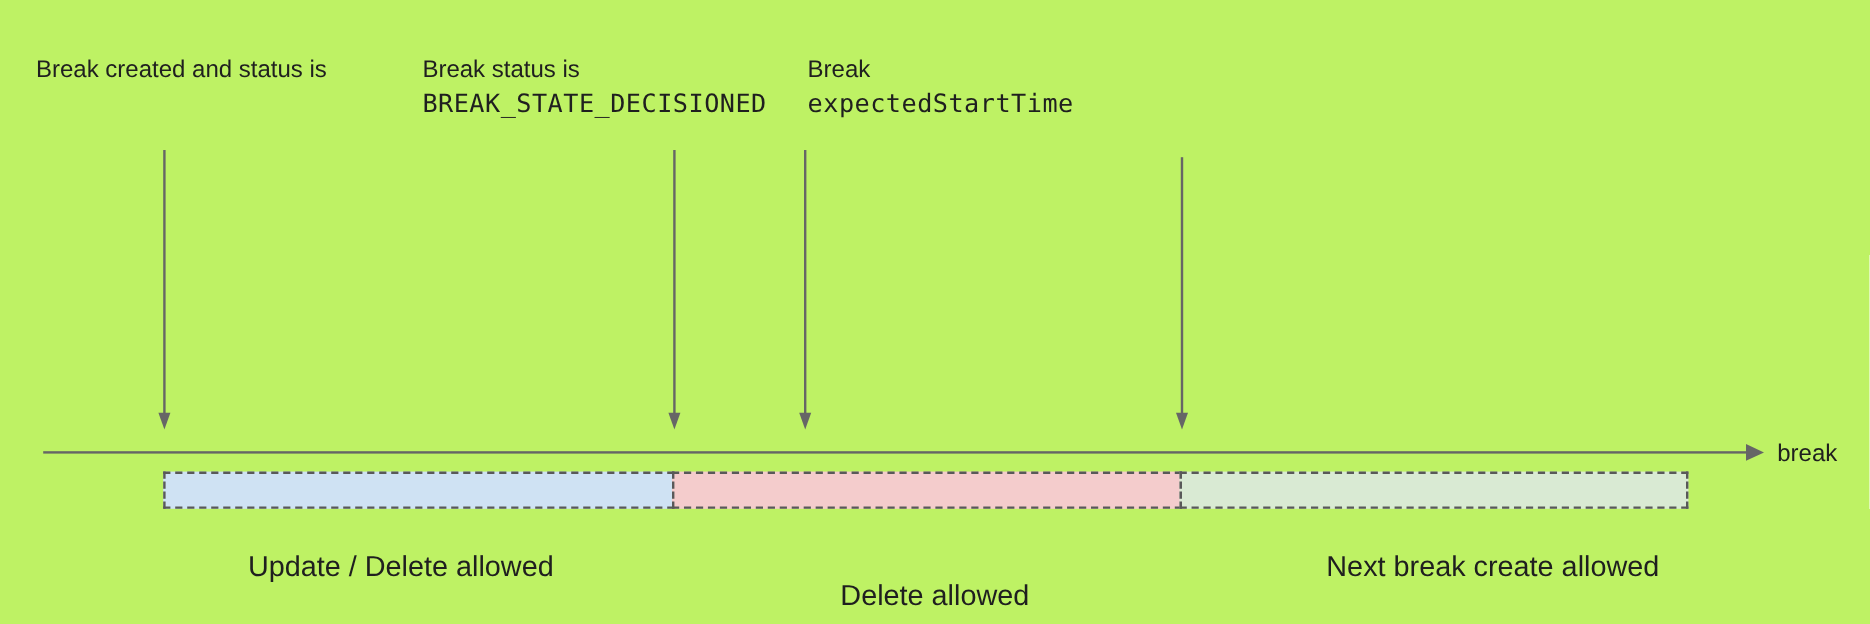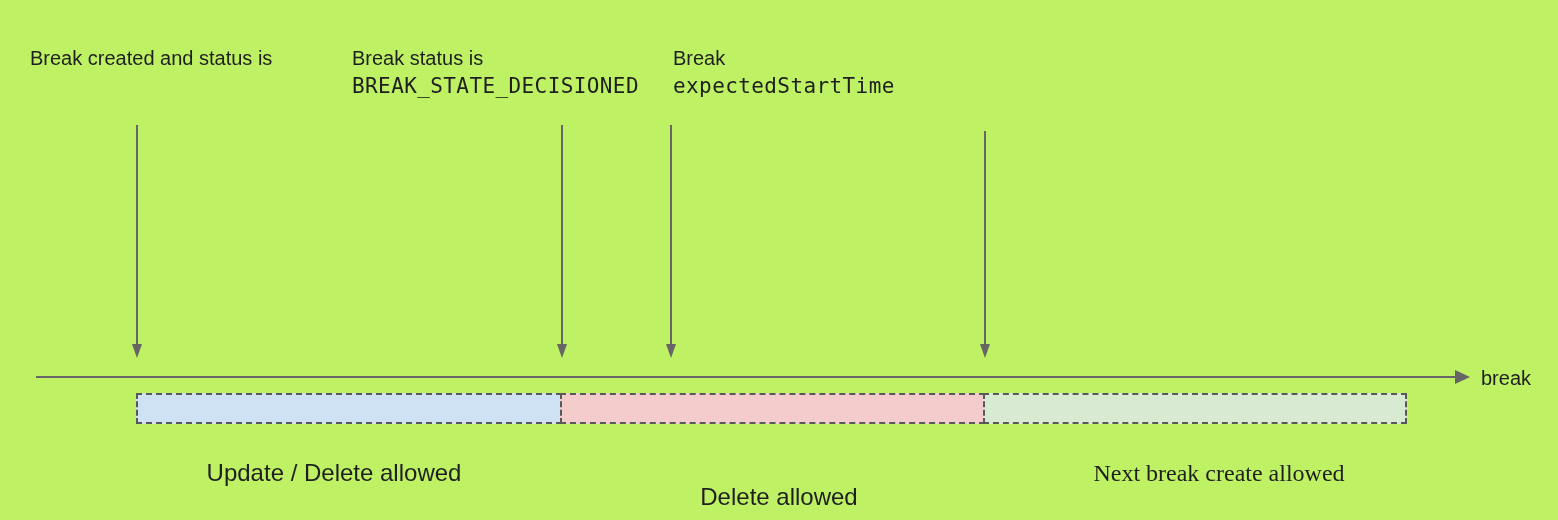--- a/index.html
+++ b/index.html
@@ -119,15 +119,15 @@
   <div class="axis-line" style="left:36px; top:376px; width:1420px;"></div>
   <div class="axis-head" style="left:1455px; top:370px;"></div>
   <div class="axis-label" style="left:1481px; top:366px;">break</div>
 
   <div class="seg" style="left: 136px; width: 426px; background-color: rgb(207, 226, 243);"></div>
   <div class="seg" style="left: 560px; width: 425px; background-color: rgb(244, 204, 204);"></div>
   <div class="seg" style="left: 983px; width: 424px; background-color: rgb(217, 234, 211);"></div>
 
   <div class="seg-label" style="left:334px;">Update / Delete allowed</div>
   <div class="seg-label" style="left:779px;margin-top:24px;">Delete allowed</div>
-  <div class="seg-label" style="left:1219px;font-family:Liberation Serif, serif;">Next break create allowed</div>
+  <div class="seg-label" style="left:1244px;">Next break create allowed</div>
 
 </div>
 
 </body></html>

